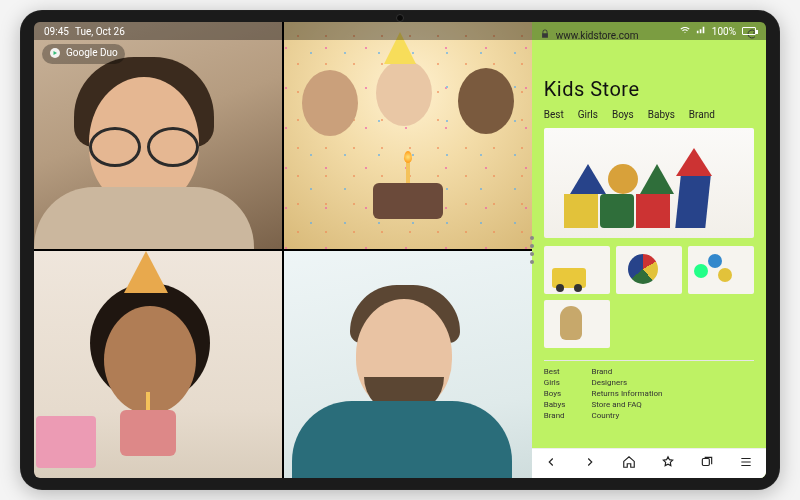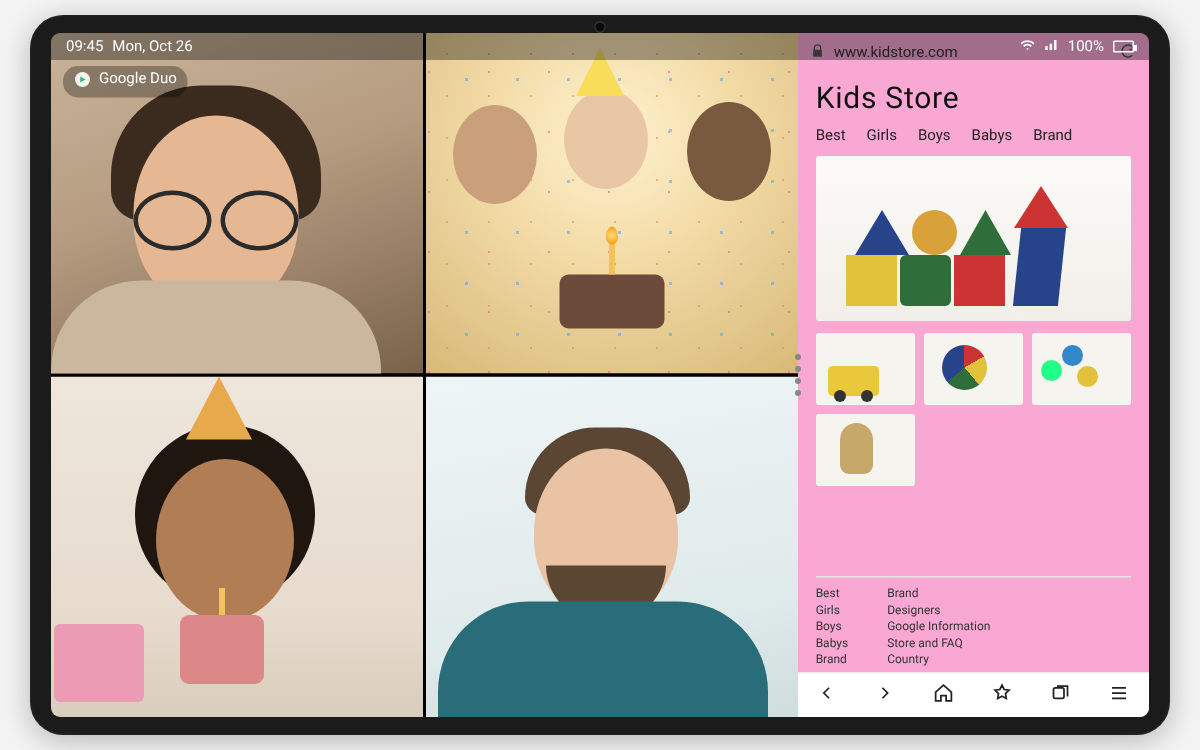--- a/index.html
+++ b/index.html
@@ -145,25 +145,26 @@
     z-index:6;
     width:6px;height:40px;
     display:flex;align-items:center;justify-content:center;
   }
   .split-handle .dots{width:4px;height:28px;display:flex;flex-direction:column;justify-content:space-between;}
   .split-handle .dots span{width:4px;height:4px;background:#888;border-radius:50%;}
 
   
   .browser {
     flex: 1;
-    background: #f9a8d4;
+    background: #bef264;
     display: flex;
     flex-direction: column;
     font-size: 11px;
     color: #111;
+    gap: 24px;
   }
   .addrbar {
     display:flex;align-items:center;gap:6px;
     padding:6px 8px 4px;
   }
   .lock-icon svg{width:10px;height:10px;fill:#555;}
   .url{flex:1;font-size:10px;color:#333;}
   .reload-icon svg{width:12px;height:12px;stroke:#555;fill:none;stroke-width:2;}
   .page{
     flex:1;
@@ -205,21 +206,21 @@
 </head>
 <body>
 
 <div class="tablet">
   <div class="camera"></div>
   <div class="screen">
 
     <div class="statusbar">
       <div class="status-left">
         <span>09:45</span>
-        <span>Mon, Oct 26</span>
+        <span>Tue, Oct 26</span>
       </div>
       <div class="status-right">
         <span>
           <svg viewBox="0 0 24 24">
               <path d="M12 20l-2-2c1-1 3-1 4 0zM5 13c4-4 10-4 14 0l-2 2c-3-3-7-3-10 0zM1 9c6-6 16-6 22 0l-2 2C16 6 8 6 3 11z"></path>
             </svg>
         </span>
         <span>
           <svg viewBox="0 0 24 24">
               <path d="M2 20h4v-6H2zM9 20h4V10H9zM16 20h4V4h-4z"></path>
@@ -351,21 +352,21 @@
             <div class="col">
               <span>Best</span>
               <span>Girls</span>
               <span>Boys</span>
               <span>Babys</span>
               <span>Brand</span>
             </div>
             <div class="col">
               <span>Brand</span>
               <span>Designers</span>
-              <span>Google Information</span>
+              <span>Returns Information</span>
               <span>Store and FAQ</span>
               <span>Country</span>
             </div>
           </div>
         </div>
 
         <div class="botnav">
           <span><svg viewBox="0 0 24 24">
                 <path d="M15 6l-6 6 6 6"></path>
               </svg></span>

